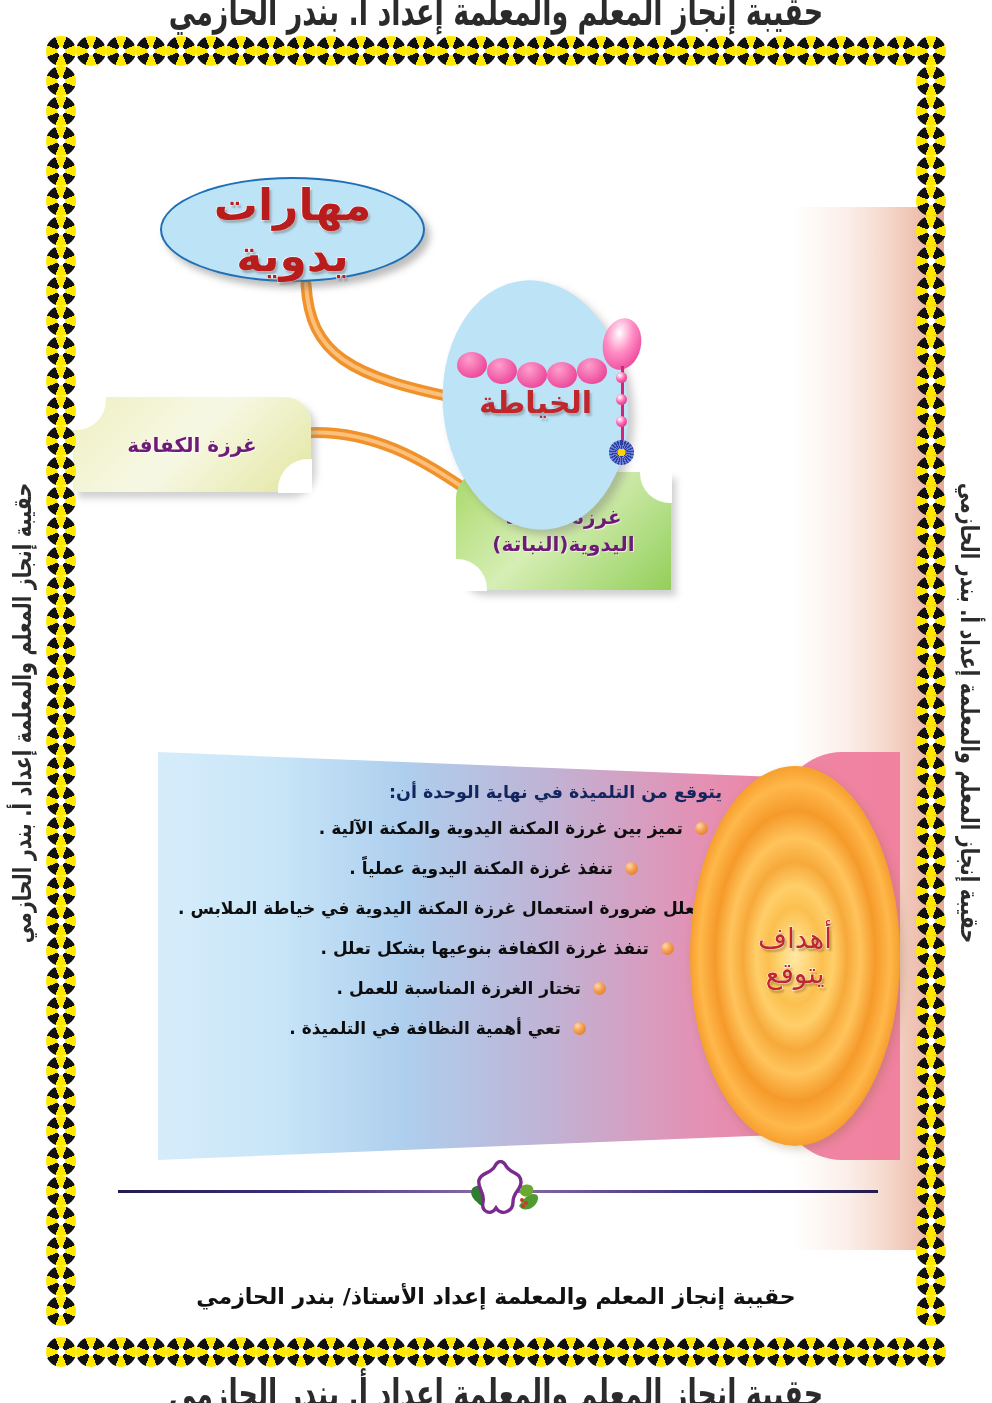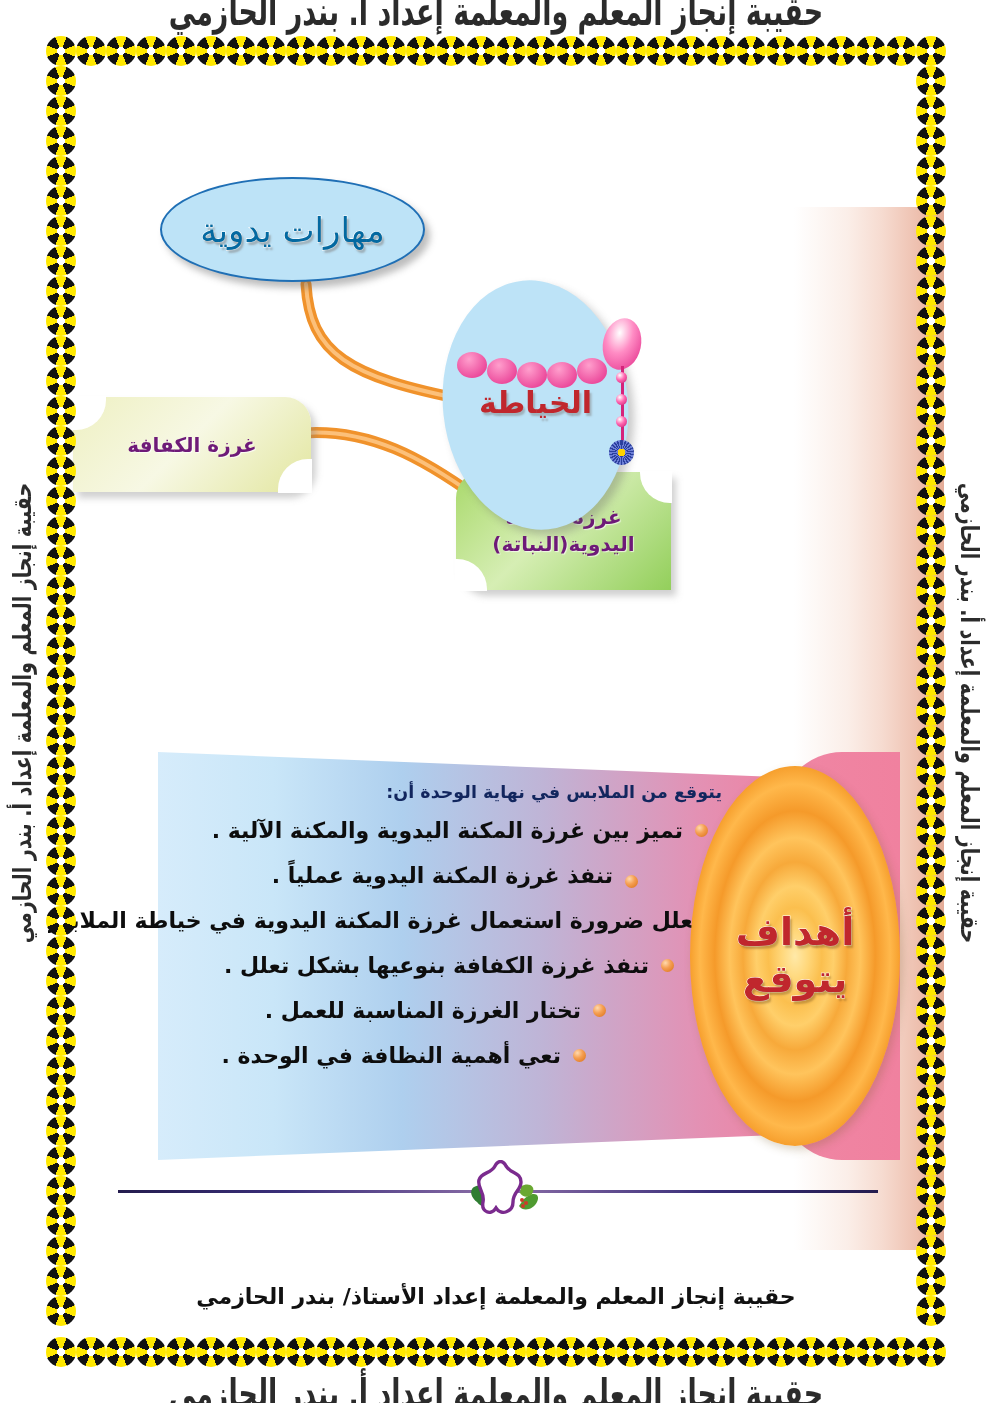--- a/index.html
+++ b/index.html
@@ -137,23 +137,23 @@
     top: 115px;
     width: 265px;
     height: 105px;
     border-radius: 50%;
     background: #bde3f7;
     border: 2.5px solid #1f6fb5;
     box-shadow: 5px 6px 7px rgba(90,90,90,.40);
     z-index: 4;
   }
   .node-skills .lbl {
-    font-size: 34px;
-    font-weight: normal;
-    color: #0369a1;
+    font-size: 44px;
+    font-weight: bold;
+    color: #b91c1c;
     -webkit-text-stroke: 1.2px #ffffff;
     paint-order: stroke fill;
     text-shadow: 2px 3px 2px rgba(130,130,130,.55);
   }
 
   
   .node-center {
     left: 395px;
     top: 218px;
     width: 185px;
@@ -402,27 +402,27 @@
   }
   .obj-bullet {
     flex: 0 0 13px;
     width: 13px;
     height: 13px;
     border-radius: 50%;
     background: radial-gradient(circle at 34% 30%, #ffd9ae 0%, #f59f52 42%, #d96e14 100%);
     margin-left: 12px;
   }
   .obj-text {
-    font-size: 22px;
+    font-size: 17px;
     font-weight: bold;
     color: #0d0d0d;
     white-space: nowrap;
   }
   .obj-item.i1 { padding-right: 18px; }
-  .obj-item.i2 { padding-right: 88px; align-items: flex-end; }
+  .obj-item.i2 { padding-right: 88px; }
   .obj-item.i3 { padding-right: 0px; }
   .obj-item.i4 { padding-right: 52px; }
   .obj-item.i5 { padding-right: 120px; }
   .obj-item.i6 { padding-right: 140px; }
 
   
   .obj-oval {
     position: absolute;
     right: 0;
     top: 14px;
@@ -434,22 +434,22 @@
       #f7a93a 35%, #ffc45c 44%, #f59a2a 54%,
       #ffb84b 64%, #f2931f 74%, #f79a25 86%, #f08a13 100%);
     box-shadow: 3px 4px 8px rgba(120,90,40,.25);
     display: flex;
     flex-direction: column;
     align-items: center;
     justify-content: center;
     z-index: 5;
   }
   .obj-oval .lbl {
-    font-size: 38px;
-    font-weight: bold;
+    font-size: 28px;
+    font-weight: normal;
     color: #c0272d;
     line-height: 1.25;
     text-align: center;
     -webkit-text-stroke: 1px #ffffff;
     paint-order: stroke fill;
     text-shadow: 2px 3px 2px rgba(140,100,40,.45);
   }
 
   
   .divider {
@@ -539,21 +539,21 @@
       <span class="lbl">غرزة المكنة</span>
       <span class="lbl">اليدوية(النباتة)</span>
     </div>
   </div>
 
   <div class="obj">
     <div class="obj-panel-round"></div>
     <div class="obj-panel"></div>
 
     <div class="obj-body">
-      <div class="obj-head">يتوقع من الملابس في نهاية الوحدة أن:</div>
+      <div class="obj-head">يتوقع من التلميذة في نهاية الوحدة أن:</div>
       <ul class="obj-list">
         <li class="obj-item i1">
           <span class="obj-bullet"></span>
           <span class="obj-text">تميز بين غرزة المكنة اليدوية والمكنة الآلية .</span>
         </li>
         <li class="obj-item i2">
           <span class="obj-bullet"></span>
           <span class="obj-text">تنفذ غرزة المكنة اليدوية عملياً .</span>
         </li>
         <li class="obj-item i3">
@@ -563,21 +563,21 @@
         <li class="obj-item i4">
           <span class="obj-bullet"></span>
           <span class="obj-text">تنفذ غرزة الكفافة بنوعيها بشكل تعلل .</span>
         </li>
         <li class="obj-item i5">
           <span class="obj-bullet"></span>
           <span class="obj-text">تختار الغرزة المناسبة للعمل .</span>
         </li>
         <li class="obj-item i6">
           <span class="obj-bullet"></span>
-          <span class="obj-text">تعي أهمية النظافة في الوحدة .</span>
+          <span class="obj-text">تعي أهمية النظافة في التلميذة .</span>
         </li>
       </ul>
     </div>
 
     <div class="obj-oval">
       <span class="lbl">أهداف</span>
       <span class="lbl">يتوقع</span>
     </div>
   </div>
 

